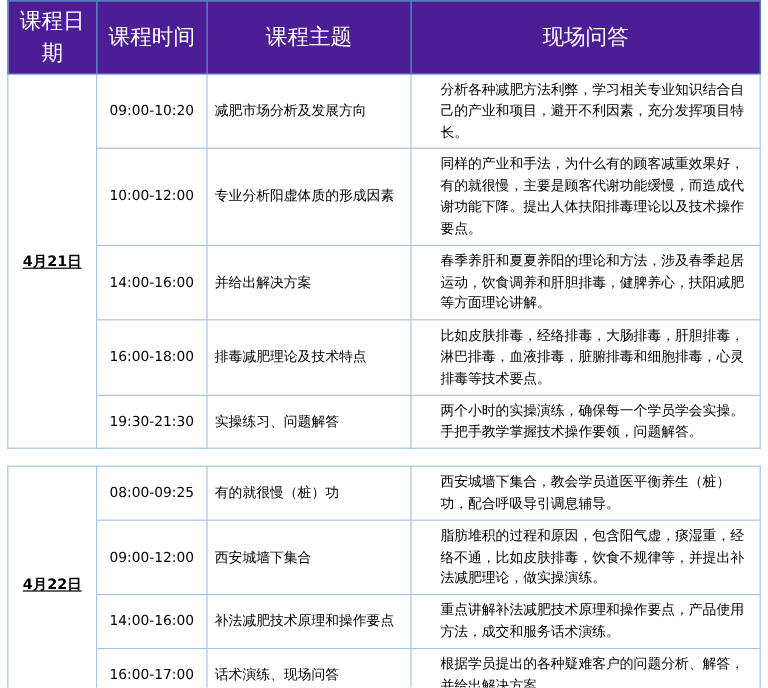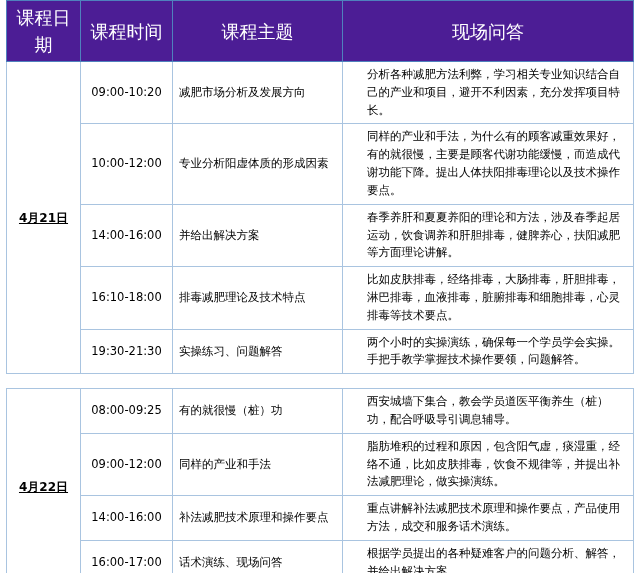--- a/index.html
+++ b/index.html
@@ -97,21 +97,21 @@
         <td class="time-cell">10:00-12:00</td>
         <td class="topic-cell">专业分析阳虚体质的形成因素</td>
         <td class="content-cell">同样的产业和手法，为什么有的顾客减重效果好，有的就很慢，主要是顾客代谢功能缓慢，而造成代谢功能下降。提出人体扶阳排毒理论以及技术操作要点。</td>
       </tr>
       <tr>
         <td class="time-cell">14:00-16:00</td>
         <td class="topic-cell">并给出解决方案</td>
         <td class="content-cell">春季养肝和夏夏养阳的理论和方法，涉及春季起居运动，饮食调养和肝胆排毒，健脾养心，扶阳减肥等方面理论讲解。</td>
       </tr>
       <tr>
-        <td class="time-cell">16:10-18:00</td>
+        <td class="time-cell">16:00-18:00</td>
         <td class="topic-cell">排毒减肥理论及技术特点</td>
         <td class="content-cell">比如皮肤排毒，经络排毒，大肠排毒，肝胆排毒，淋巴排毒，血液排毒，脏腑排毒和细胞排毒，心灵排毒等技术要点。</td>
       </tr>
       <tr>
         <td class="time-cell">19:30-21:30</td>
         <td class="topic-cell">实操练习、问题解答</td>
         <td class="content-cell">两个小时的实操演练，确保每一个学员学会实操。手把手教学掌握技术操作要领，问题解答。</td>
       </tr>
     </tbody>
   </table>
@@ -127,21 +127,21 @@
     </colgroup>
     <tbody>
       <tr>
         <td class="date-cell" rowspan="4">4月22日</td>
         <td class="time-cell">08:00-09:25</td>
         <td class="topic-cell">有的就很慢（桩）功</td>
         <td class="content-cell">西安城墙下集合，教会学员道医平衡养生（桩）功，配合呼吸导引调息辅导。</td>
       </tr>
       <tr>
         <td class="time-cell">09:00-12:00</td>
-        <td class="topic-cell">同样的产业和手法</td>
+        <td class="topic-cell">西安城墙下集合</td>
         <td class="content-cell">脂肪堆积的过程和原因，包含阳气虚，痰湿重，经络不通，比如皮肤排毒，饮食不规律等，并提出补法减肥理论，做实操演练。</td>
       </tr>
       <tr>
         <td class="time-cell">14:00-16:00</td>
         <td class="topic-cell">补法减肥技术原理和操作要点</td>
         <td class="content-cell">重点讲解补法减肥技术原理和操作要点，产品使用方法，成交和服务话术演练。</td>
       </tr>
       <tr>
         <td class="time-cell">16:00-17:00</td>
         <td class="topic-cell">话术演练、现场问答</td>

